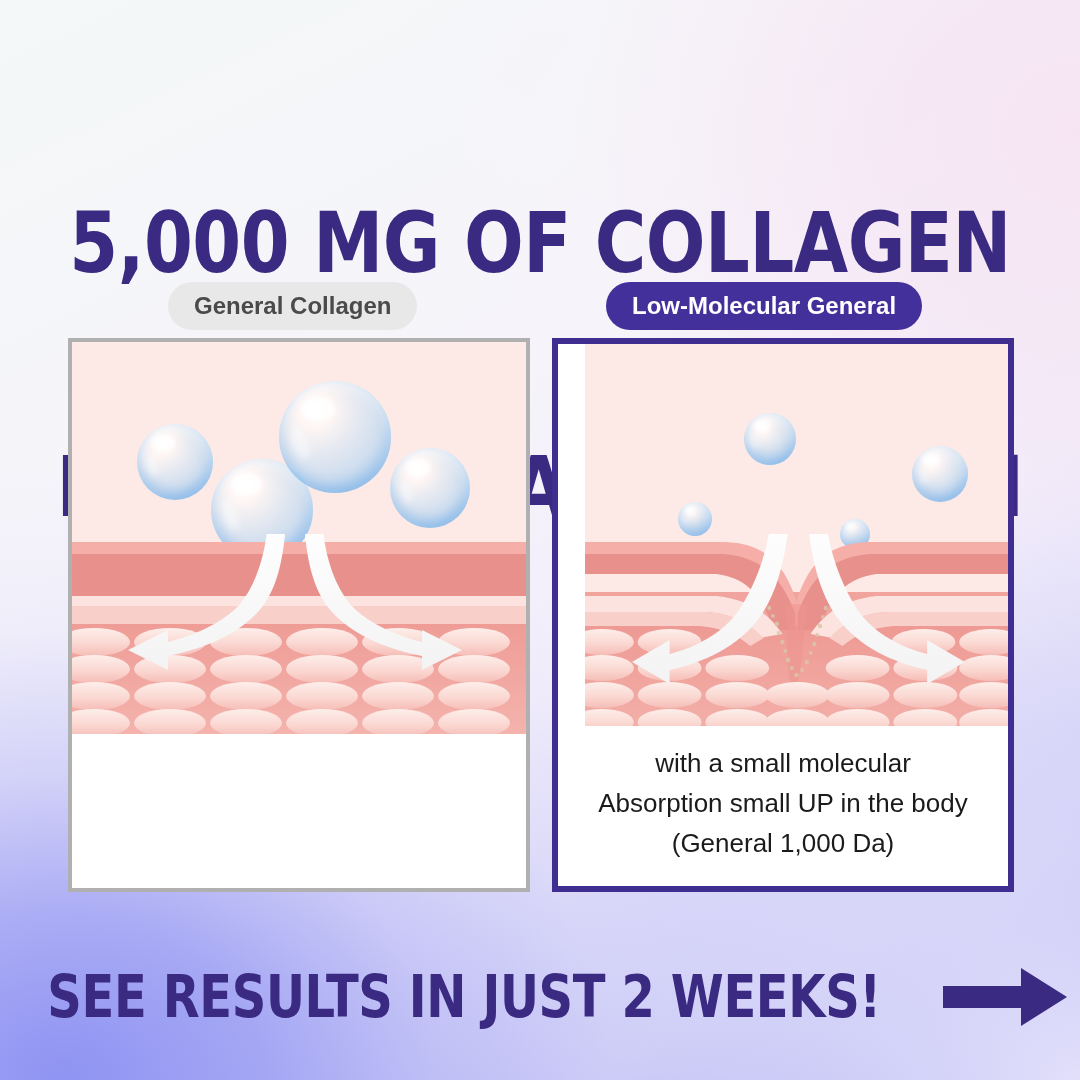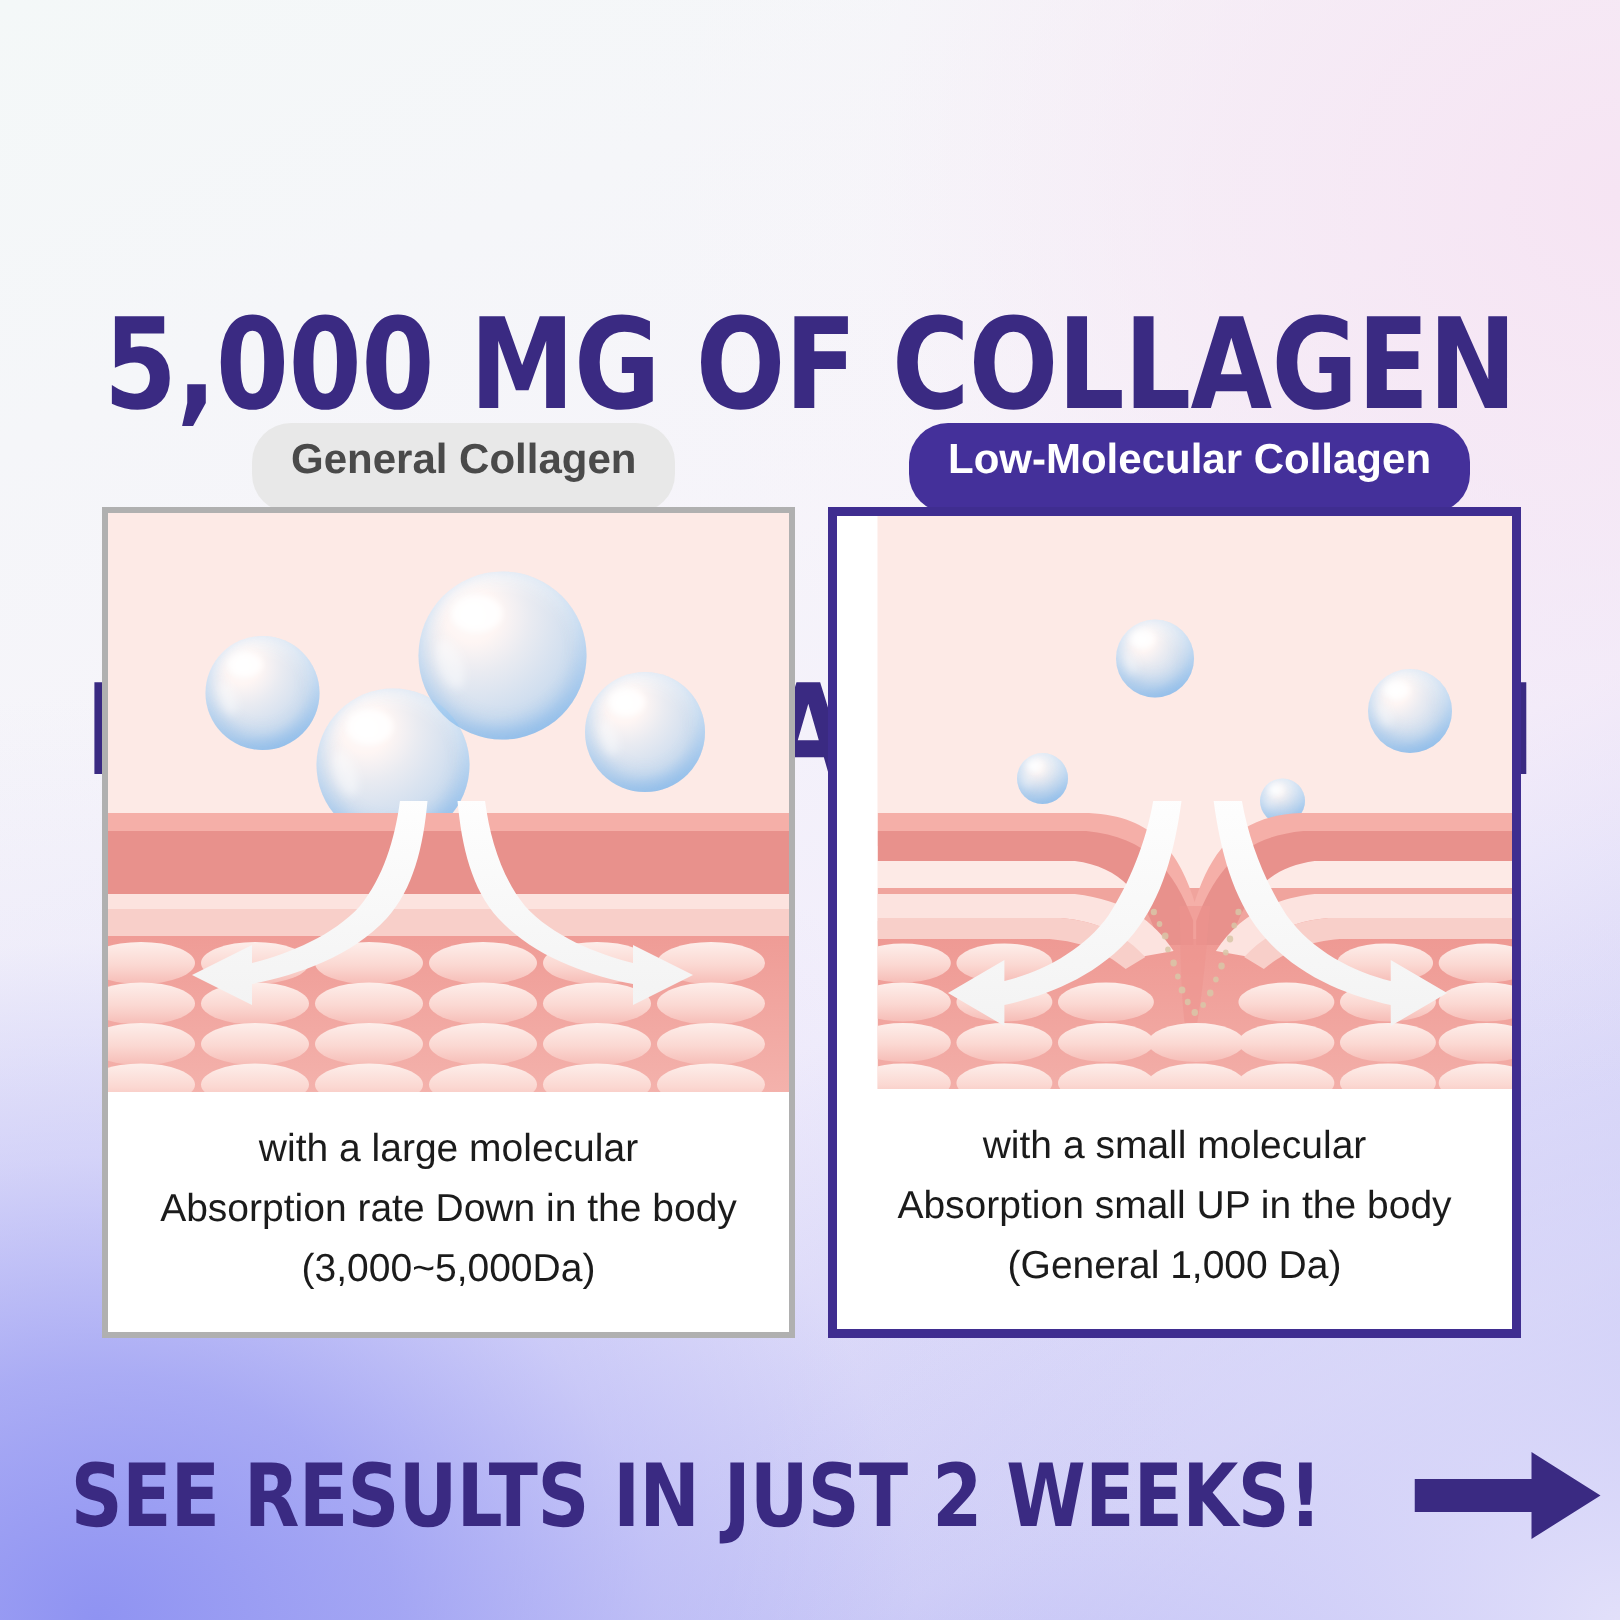--- a/index.html
+++ b/index.html
@@ -40,24 +40,24 @@
     letter-spacing: -0.5px;
     transform: scaleX(0.93);
     transform-origin: 50% 0;
     white-space: pre;
   }
   .headline-line { display: block; }
 
   
   .pill {
     position: absolute;
-    height: 60px;
+    height: 48px;
     line-height: 48px;
     border-radius: 26px;
-    font-size: 28px;
+    font-size: 24px;
     font-weight: bold;
     text-align: center;
     white-space: nowrap;
     padding: 0 26px;
     box-sizing: border-box;
   }
   .pill-left {
     left: 168px;
     top: 282px;
     background: #e8e8e8;
@@ -185,21 +185,21 @@
 <body>
 
 <div id="poster">
 
   <div class="headline">
     <span class="headline-line">5,000 MG OF COLLAGEN</span>
     <span class="headline-line">FOR QUICK ABSORPTION</span>
   </div>
 
   <div class="pill pill-left">General Collagen</div>
-  <div class="pill pill-right">Low-Molecular Collagen</div>
+  <div class="pill pill-right">Low-Molecular General</div>
 
   <div class="panel panel-left">
     <div class="panel-illus">
 
       <div class="bubble" style="left:65px;  top:82px;  width:76px;  height:76px;"></div>
       <div class="bubble" style="left:139px; top:117px; width:102px; height:102px;"></div>
       <div class="bubble" style="left:207px; top:39px;  width:112px; height:112px;"></div>
       <div class="bubble" style="left:318px; top:106px; width:80px;  height:80px;"></div>
 
       <div class="skin">
@@ -265,25 +265,20 @@
           </g>
 
           <g>
             <path d="M214 -14 C212 22 206 56 186 78 C162 104 126 116 96 122 L96 136 L56 116 L96 96 L96 108 C120 102 150 90 168 70 C186 48 194 16 196 -14 Z" fill="url(#arrowG)"></path>
             <path d="M232 -14 C234 22 240 56 260 78 C284 104 320 116 350 122 L350 136 L390 116 L350 96 L350 108 C326 102 296 90 278 70 C260 48 252 16 250 -14 Z" fill="url(#arrowG)"></path>
           </g>
         </svg>
       </div>
     </div>
 
-    <div class="caption">
-      <div class="caption-line">with a large molecular</div>
-      <div class="caption-line">Absorption rate Down in the body</div>
-      <div class="caption-line">(3,000~5,000Da)</div>
-    </div>
   </div>
 
   <div class="panel panel-right">
     <div class="panel-illus">
 
       <div class="bubble" style="left:159px; top:69px;  width:52px; height:52px;"></div>
       <div class="bubble" style="left:93px;  top:158px; width:34px; height:34px;"></div>
       <div class="bubble" style="left:255px; top:175px; width:30px; height:30px;"></div>
       <div class="bubble" style="left:327px; top:102px; width:56px; height:56px;"></div>
 

